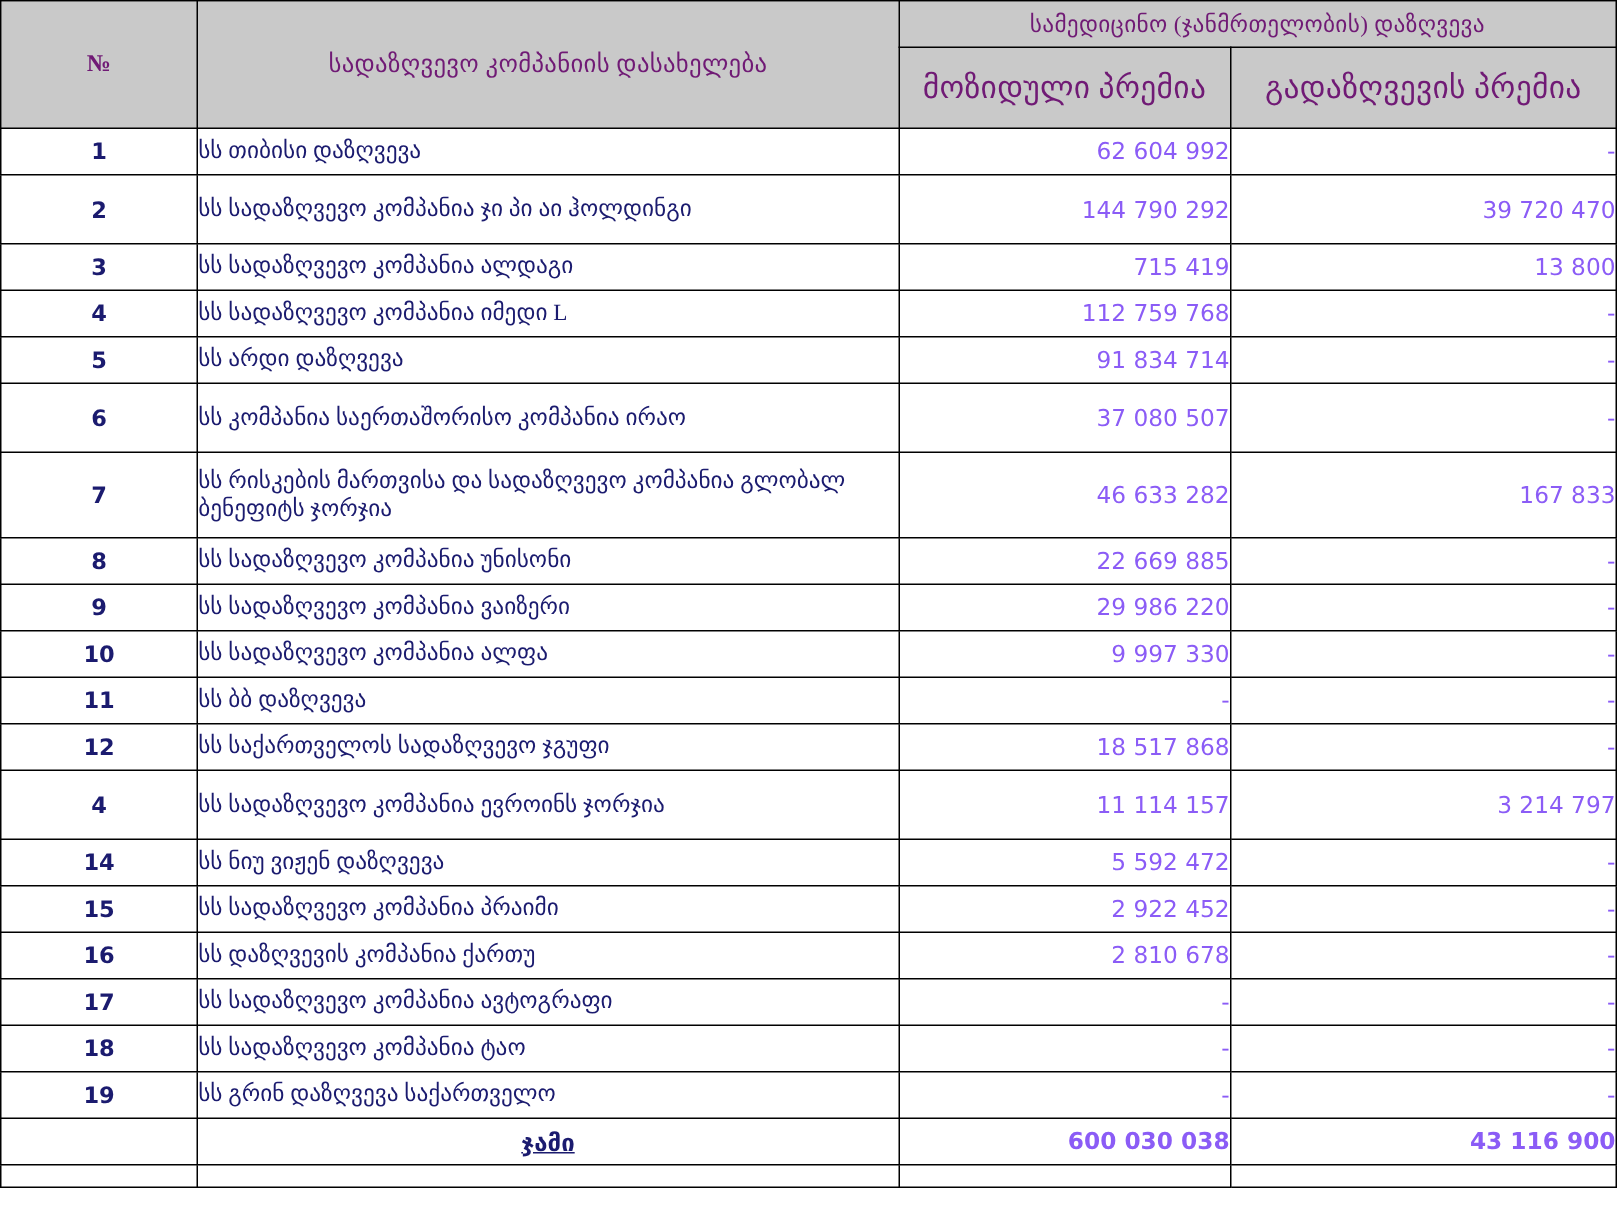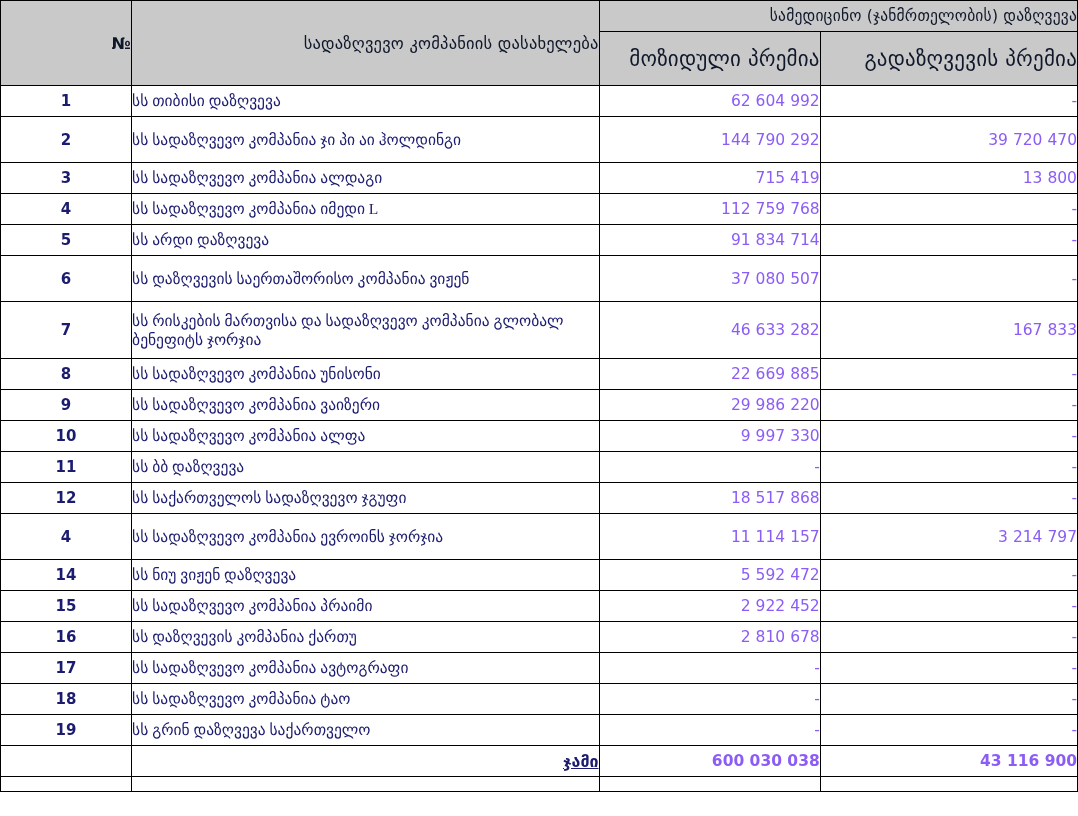--- a/index.html
+++ b/index.html
@@ -32,25 +32,26 @@
     vertical-align: middle;
   }
   
   col.c-num    { width: 131px; }
   col.c-name   { width: 467px; }
   col.c-prem   { width: 221px; }
   col.c-paid   { width: 257px; }
 
   thead th {
     background: #c9c9c9;
-    color: #0f172a;
+    color: #701a75;
     font-weight: normal;
     font-size: 15.5px;
-    text-align: right;
+    text-align: center;
     letter-spacing: .2px;
+    font-family: Liberation Serif, serif;
   }
   th.head-num {
     height: 84px;
     font-weight: bold;
     font-size: 16px;
   }
   th.head-name {
     height: 84px;
     font-size: 16.5px;
     padding: 0 6px;
@@ -88,21 +89,21 @@
   }
   tr.row-h1 td { height: 30px; }
   tr.row-h2 td { height: 45px; }
   tr.row-h3 td { height: 56px; }
 
   tr.total-row td {
     font-weight: bold;
     height: 30px;
   }
   td.total-label {
-    text-align: right;
+    text-align: center;
     font-weight: bold;
     font-size: 16px;
     text-decoration: underline;
   }
   td.total-empty { border-right: 1px solid #000; }
 
   
   .tail-row td { height: 14px; border-bottom: none; }
 </style>
 </head>
@@ -153,21 +154,21 @@
           <td class="cell-val">-</td>
         </tr>
         <tr class="row-h1">
           <td class="cell-num">5</td>
           <td class="cell-name">სს არდი  დაზღვევა</td>
           <td class="cell-val">91 834 714</td>
           <td class="cell-val">-</td>
         </tr>
         <tr class="row-h2">
           <td class="cell-num">6</td>
-          <td class="cell-name">სს დაზღვევის საერთაშორისო კომპანია ვიჟენ</td>
+          <td class="cell-name">სს კომპანია საერთაშორისო კომპანია ირაო</td>
           <td class="cell-val">37 080 507</td>
           <td class="cell-val">-</td>
         </tr>
         <tr class="row-h3">
           <td class="cell-num">7</td>
           <td class="cell-name">სს რისკების მართვისა და სადაზღვევო კომპანია გლობალ ბენეფიტს ჯორჯია</td>
           <td class="cell-val">46 633 282</td>
           <td class="cell-val">167 833</td>
         </tr>
         <tr class="row-h1">

